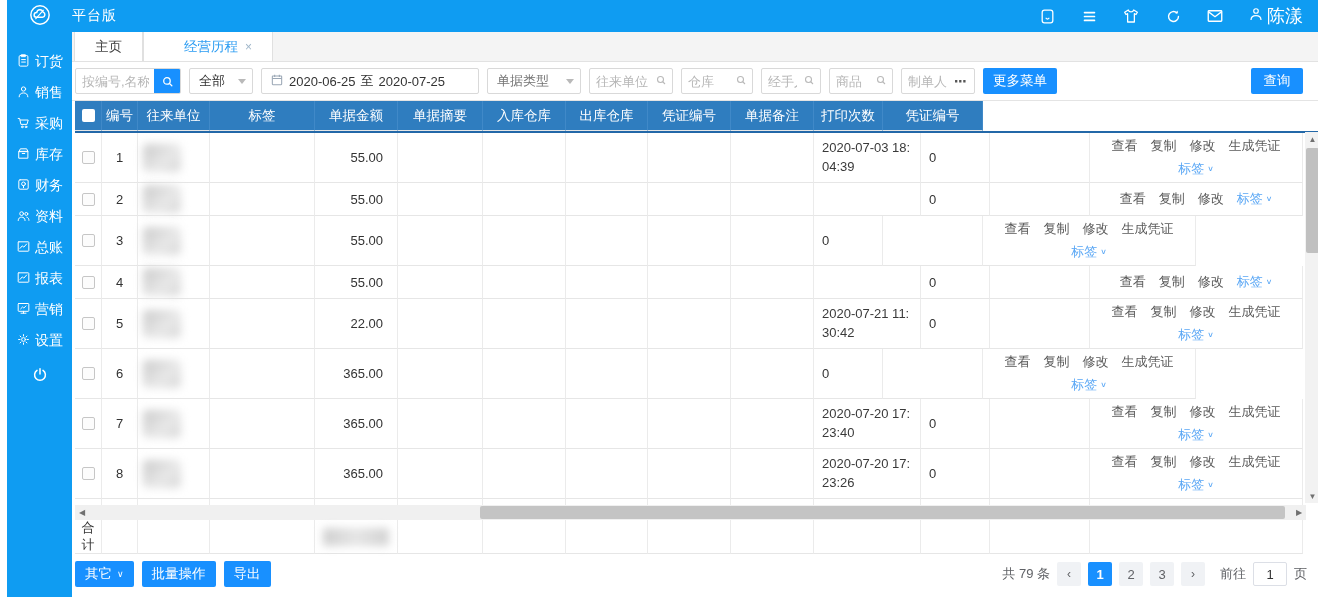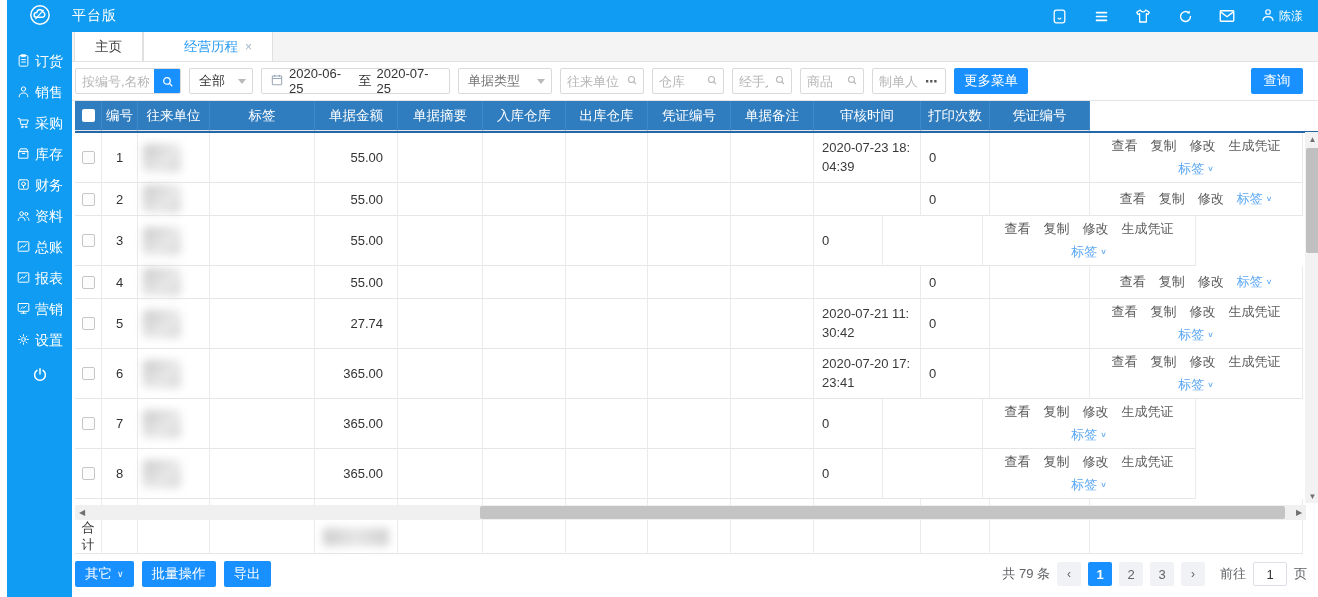--- a/index.html
+++ b/index.html
@@ -6,21 +6,21 @@
   html,body { width:1318px; height:597px; }
   body { font-family:"Liberation Sans","DejaVu Sans",sans-serif; font-size:13px; color:#333; background:#fff; overflow:hidden; }
   .app { position:relative; width:1318px; height:597px; overflow:hidden; background:#fff;margin-left:7px; }
 
   
   .topbar { position:absolute; left:0; top:0; width:100%; height:32px; background:#0f9cf2; display:flex; align-items:center; color:#fff; z-index:5; }
   .logo-wrap { width:65px; display:flex; justify-content:center; align-items:center; }
   .app-title { font-size:14px; letter-spacing:1px; }
   .topbar-right { margin-left:auto; display:flex; align-items:center; gap:24px; padding-right:22px; }
   .tb-icon { width:18px; height:18px; color:#fff; display:flex; align-items:center; justify-content:center; cursor:pointer; }
-  .tb-user { display:flex; align-items:center; gap:3px; font-size:12px; cursor:pointer; }
+  .tb-user { display:flex; align-items:center; gap:3px; font-size:18px; cursor:pointer; }
 
   
   .sidebar { position:absolute; left:0; top:32px; width:65px; height:565px; background:#0f9cf2; color:#fff; padding-top:14px; }
   .side-item { height:31px; display:flex; align-items:center; justify-content:center; gap:4px; font-size:14px; cursor:pointer; white-space:nowrap; }
   .side-item svg { flex:0 0 auto; }
   .side-power { margin-top:4px; display:flex; justify-content:center; padding:6px 0; cursor:pointer; }
 
   
   .main { position:absolute; left:65px; top:32px; width:1253px; height:565px; background:#fff; }
 
@@ -248,21 +248,21 @@
           <svg width="13" height="13" viewBox="0 0 24 24" fill="none" stroke="#fff" stroke-width="2.4">
               <circle cx="11" cy="11" r="6"></circle>
               <path d="M15.5 15.5 20 20" stroke-linecap="round"></path>
             </svg>
         </span>
       </div>
       <div class="f-box f-select" style="width:64px;">
         <span>全部</span>
         <span class="caret"></span>
       </div>
-      <div class="f-box date-box" style="width:189px;">
+      <div class="f-box date-box" style="width:218px;">
         <span>
           <svg width="14" height="14" viewBox="0 0 24 24" fill="none" stroke="#9aa7b5" stroke-width="1.8">
               <rect x="4" y="5" width="16" height="15" rx="1"></rect>
               <path d="M8 3v4M16 3v4M4 9.5h16"></path>
             </svg>
         </span>
         <span>2020-06-25</span>
         <span>至</span>
         <span>2020-07-25</span>
       </div>
@@ -313,42 +313,41 @@
           </div>
           <div class="cell" style="width: 36px;">编号</div>
           <div class="cell" style="width: 72px;">往来单位</div>
           <div class="cell" style="width: 105px;">标签</div>
           <div class="cell" style="width: 83px;">单据金额</div>
           <div class="cell" style="width: 85px;">单据摘要</div>
           <div class="cell" style="width: 83px;">入库仓库</div>
           <div class="cell" style="width: 82px;">出库仓库</div>
           <div class="cell" style="width: 83px;">凭证编号</div>
           <div class="cell" style="width: 83px;">单据备注</div>
-          <div class="cell" style="width: 107px;">审核时间</div>
           <div class="cell" style="width: 69px;">打印次数</div>
           <div class="cell" style="width: 100px;">凭证编号</div>
         </div>
       <div class="tbody-wrap">
           <div id="tbody">
             <div class="trow body-row" style="min-height: 46px;">
               <div class="cell c-center" style="width: 27px;">
                 <span class="cbx"></span>
               </div>
               <div class="cell c-center" style="width: 36px;">1</div>
               <div class="cell" style="width: 72px;">
                 <div class="blur-blob"></div>
               </div>
               <div class="cell" style="width: 105px;"></div>
               <div class="cell c-right" style="width: 83px;">55.00</div>
               <div class="cell c-pad" style="width: 85px;"></div>
               <div class="cell c-pad" style="width: 83px;"></div>
               <div class="cell" style="width: 82px;"></div>
               <div class="cell" style="width: 83px;"></div>
               <div class="cell" style="width: 83px;"></div>
-              <div class="cell audit" style="width: 107px;">2020-07-23 18:04:39</div>
+              <div class="cell audit" style="width: 107px;">2020-07-03 18:04:39</div>
               <div class="cell c-pad" style="width: 69px;">0</div>
               <div class="cell" style="width: 100px;"></div>
               <div class="cell ops-cell" style="width: 213px;">
                 <div class="ops-line">
                   <span class="op-link">查看</span>
                   <span class="op-link">复制</span>
                   <span class="op-link">修改</span>
                   <span class="op-link">生成凭证</span>
                 </div>
                 <div class="ops-line">
@@ -453,21 +452,21 @@
             </div>
             <div class="trow body-row" style="min-height: 46px;">
               <div class="cell c-center" style="width: 27px;">
                 <span class="cbx"></span>
               </div>
               <div class="cell c-center" style="width: 36px;">5</div>
               <div class="cell" style="width: 72px;">
                 <div class="blur-blob"></div>
               </div>
               <div class="cell" style="width: 105px;"></div>
-              <div class="cell c-right" style="width: 83px;">27.74</div>
+              <div class="cell c-right" style="width: 83px;">22.00</div>
               <div class="cell c-pad" style="width: 85px;"></div>
               <div class="cell c-pad" style="width: 83px;"></div>
               <div class="cell" style="width: 82px;"></div>
               <div class="cell" style="width: 83px;"></div>
               <div class="cell" style="width: 83px;"></div>
               <div class="cell audit" style="width: 107px;">2020-07-21 11:30:42</div>
               <div class="cell c-pad" style="width: 69px;">0</div>
               <div class="cell" style="width: 100px;"></div>
               <div class="cell ops-cell" style="width: 213px;">
                 <div class="ops-line">
@@ -492,21 +491,20 @@
               <div class="cell" style="width: 72px;">
                 <div class="blur-blob"></div>
               </div>
               <div class="cell" style="width: 105px;"></div>
               <div class="cell c-right" style="width: 83px;">365.00</div>
               <div class="cell c-pad" style="width: 85px;"></div>
               <div class="cell c-pad" style="width: 83px;"></div>
               <div class="cell" style="width: 82px;"></div>
               <div class="cell" style="width: 83px;"></div>
               <div class="cell" style="width: 83px;"></div>
-              <div class="cell audit" style="width: 107px;">2020-07-20 17:23:41</div>
               <div class="cell c-pad" style="width: 69px;">0</div>
               <div class="cell" style="width: 100px;"></div>
               <div class="cell ops-cell" style="width: 213px;">
                 <div class="ops-line">
                   <span class="op-link">查看</span>
                   <span class="op-link">复制</span>
                   <span class="op-link">修改</span>
                   <span class="op-link">生成凭证</span>
                 </div>
                 <div class="ops-line">
@@ -525,20 +523,21 @@
               <div class="cell" style="width: 72px;">
                 <div class="blur-blob"></div>
               </div>
               <div class="cell" style="width: 105px;"></div>
               <div class="cell c-right" style="width: 83px;">365.00</div>
               <div class="cell c-pad" style="width: 85px;"></div>
               <div class="cell c-pad" style="width: 83px;"></div>
               <div class="cell" style="width: 82px;"></div>
               <div class="cell" style="width: 83px;"></div>
               <div class="cell" style="width: 83px;"></div>
+              <div class="cell audit" style="width: 107px;">2020-07-20 17:23:40</div>
               <div class="cell c-pad" style="width: 69px;">0</div>
               <div class="cell" style="width: 100px;"></div>
               <div class="cell ops-cell" style="width: 213px;">
                 <div class="ops-line">
                   <span class="op-link">查看</span>
                   <span class="op-link">复制</span>
                   <span class="op-link">修改</span>
                   <span class="op-link">生成凭证</span>
                 </div>
                 <div class="ops-line">
@@ -557,20 +556,21 @@
               <div class="cell" style="width: 72px;">
                 <div class="blur-blob"></div>
               </div>
               <div class="cell" style="width: 105px;"></div>
               <div class="cell c-right" style="width: 83px;">365.00</div>
               <div class="cell c-pad" style="width: 85px;"></div>
               <div class="cell c-pad" style="width: 83px;"></div>
               <div class="cell" style="width: 82px;"></div>
               <div class="cell" style="width: 83px;"></div>
               <div class="cell" style="width: 83px;"></div>
+              <div class="cell audit" style="width: 107px;">2020-07-20 17:23:26</div>
               <div class="cell c-pad" style="width: 69px;">0</div>
               <div class="cell" style="width: 100px;"></div>
               <div class="cell ops-cell" style="width: 213px;">
                 <div class="ops-line">
                   <span class="op-link">查看</span>
                   <span class="op-link">复制</span>
                   <span class="op-link">修改</span>
                   <span class="op-link">生成凭证</span>
                 </div>
                 <div class="ops-line">

